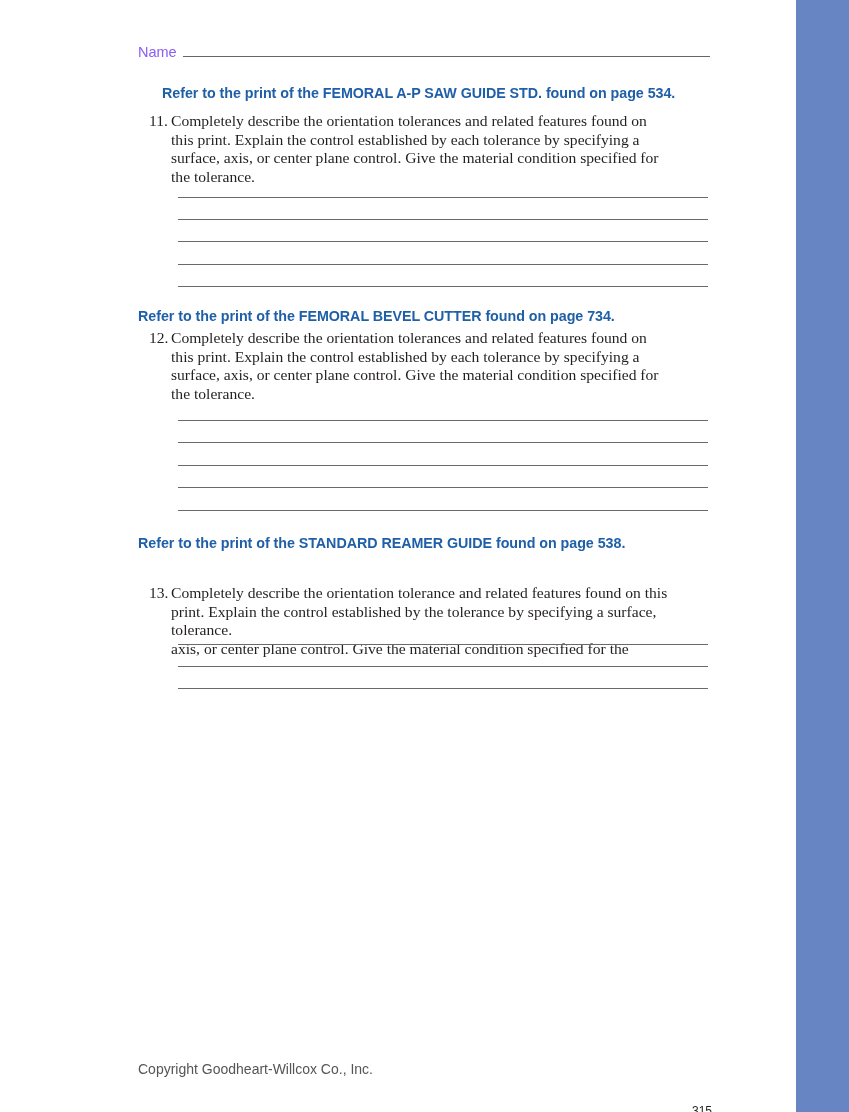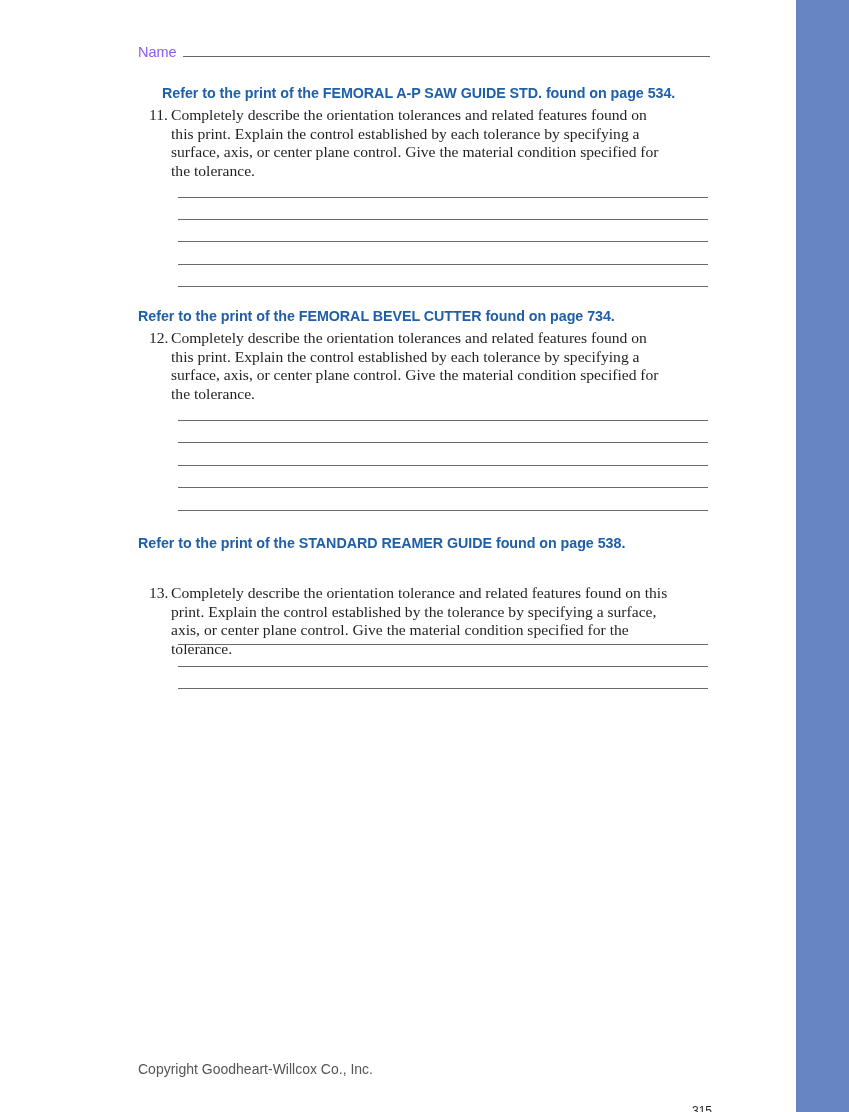--- a/index.html
+++ b/index.html
@@ -49,21 +49,21 @@
 <body>
 
 <div class="sidebar-band"></div>
 
 <div class="name-row">
   <span>Name</span>
   <span class="name-line"></span>
 </div>
 
 <div class="heading" style="top:85px;margin-left:24px;">Refer to the print of the FEMORAL A-P SAW GUIDE STD. found on page 534.</div>
-<div class="question" style="top:106px;">
+<div class="question" style="top:112px;">
   <span class="qline"><span class="num">11.</span><span>Completely describe the orientation tolerances and related features found on</span></span>
   <span class="qline indent">this print. Explain the control established by each tolerance by specifying a</span>
   <span class="qline indent">surface, axis, or center plane control. Give the material condition specified for</span>
   <span class="qline indent">the tolerance.</span>
 </div>
 <div class="answer-line" style="top:197px;"></div>
 <div class="answer-line" style="top:219px;"></div>
 <div class="answer-line" style="top:241px;"></div>
 <div class="answer-line" style="top:264px;"></div>
 <div class="answer-line" style="top:286px;"></div>
@@ -78,21 +78,21 @@
 <div class="answer-line" style="top:420px;"></div>
 <div class="answer-line" style="top:442px;"></div>
 <div class="answer-line" style="top:465px;"></div>
 <div class="answer-line" style="top:487px;"></div>
 <div class="answer-line" style="top:510px;"></div>
 
 <div class="heading" style="top:535px;">Refer to the print of the STANDARD REAMER GUIDE found on page 538.</div>
 <div class="question" style="top:584px;">
   <span class="qline"><span class="num">13.</span><span>Completely describe the orientation tolerance and related features found on this</span></span>
   <span class="qline indent">print. Explain the control established by the tolerance by specifying a surface,</span>
+  <span class="qline indent">tolerance.</span>
   <span class="qline indent">axis, or center plane control. Give the material condition specified for the</span>
-  <span class="qline indent">tolerance.</span>
 </div>
 <div class="answer-line" style="top:644px;"></div>
 <div class="answer-line" style="top:666px;"></div>
 <div class="answer-line" style="top:688px;"></div>
 
 <div class="footer-copyright">Copyright Goodheart-Willcox Co., Inc.</div>
 <div class="footer-page">315</div>
 
 </body></html>

